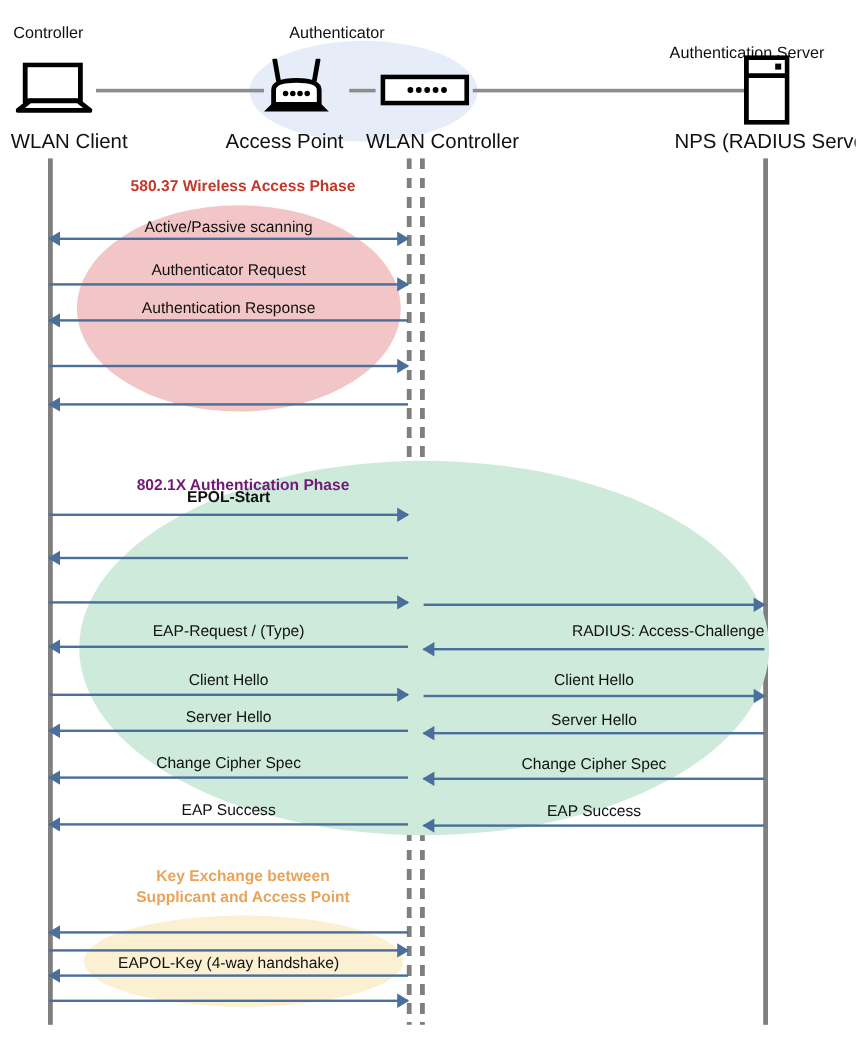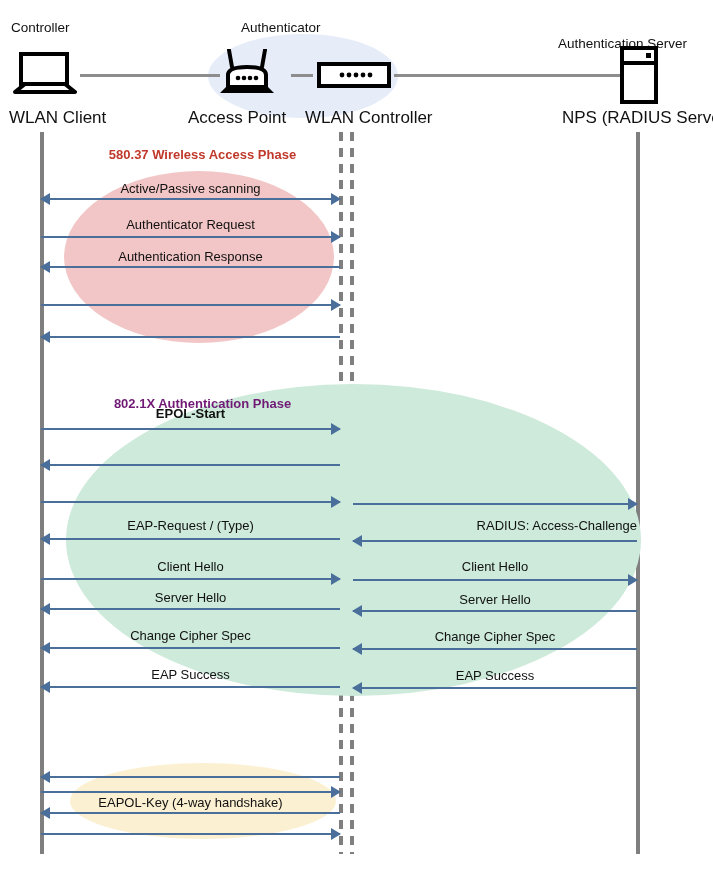--- a/index.html
+++ b/index.html
@@ -125,20 +125,22 @@
   <div class="lifeline-dashed" style="left:339px;top:132px;height:722px;"></div>
   <div class="lifeline-dashed" style="left:350px;top:132px;height:722px;"></div>
   <div class="lifeline" style="left:636px;top:132px;height:722px;"></div>
 
   <div class="phase-ellipse" style="left:64px;top:171px;width:270px;height:172px;background:#f2c6c6;"></div>
   <div class="phase-ellipse" style="left:66px;top:384px;width:575px;height:312px;background:#cdeadb;"></div>
   <div class="phase-ellipse" style="left:70px;top:763px;width:266px;height:76px;background:#fcf0d2;"></div>
 
   <div class="phase-label" style="left:85px;top:146px;width:235px;color:#c0392b;">580.37 Wireless Access Phase</div>
   <div class="phase-label" style="left:85px;top:375px;width:235px;color:#701a75;margin-top:20px;">802.1X Authentication Phase</div>
+  <div class="phase-label" style="left:85px;top:721px;width:235px;color:#e8a45c;">Key Exchange between
+Supplicant and Access Point</div>
 
   <div class="msg" style="left:41px;top:198px;width:299px;">
     <div class="shaft"></div>
       <div class="head-l"></div>
       <div class="head-r"></div>
   </div>
   <div class="msg-label" style="left:41px;top:181px;width:299px;">Active/Passive scanning</div>
 
   <div class="msg" style="left:41px;top:236px;width:299px;">
     <div class="shaft"></div>

